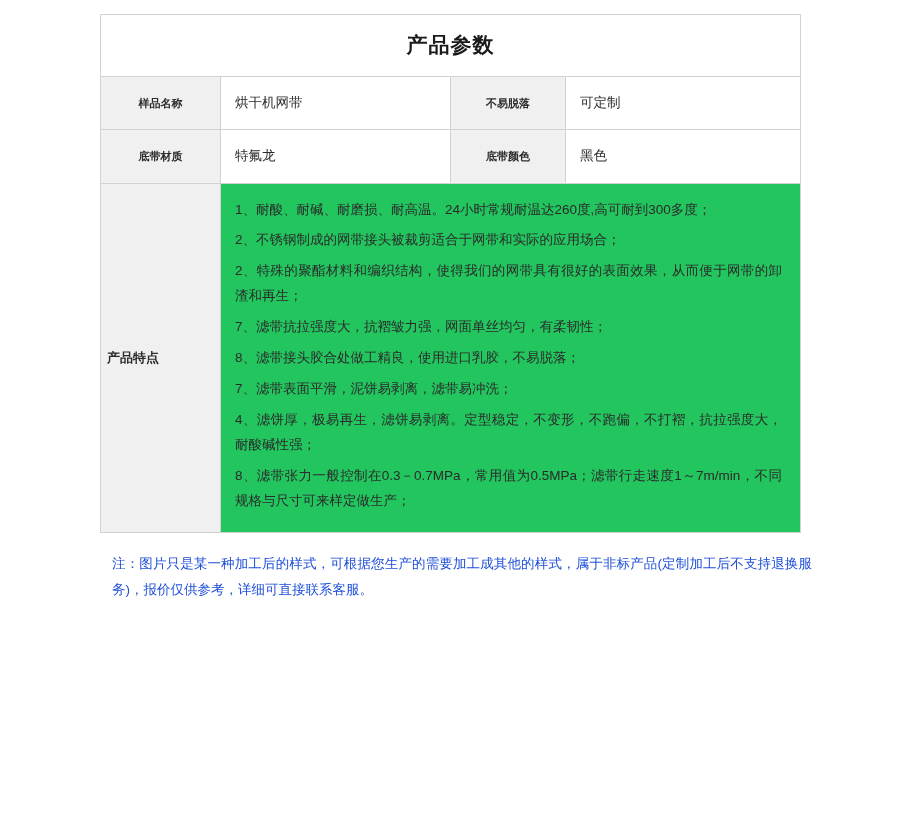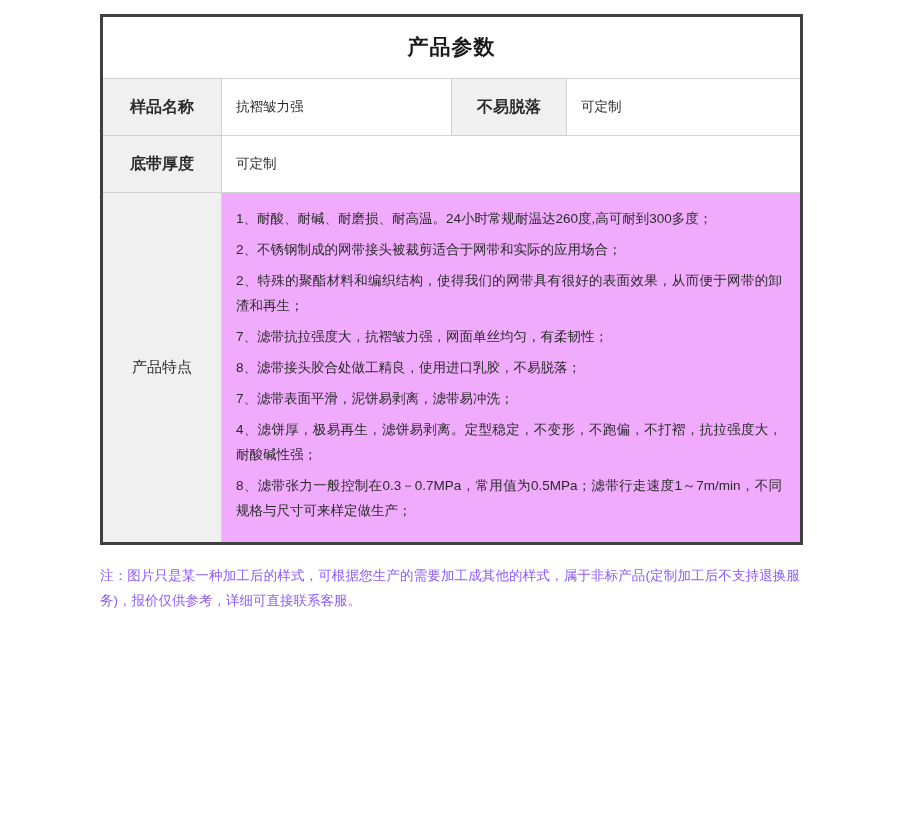--- a/index.html
+++ b/index.html
@@ -18,83 +18,82 @@
     position: relative;
     width: 900px;
     height: 823px;
     box-sizing: border-box;
     padding: 14px 100px 0 100px;
   }
   table.spec {
     border-collapse: collapse;
     width: 700px;
     table-layout: fixed;
-    border: 3px solid #404040;
+    border: 1px solid #404040;
   }
   table.spec td {
     border: 1px solid #d2d2d2;
     padding: 0;
     vertical-align: middle;
   }
   .title-cell {
     text-align: center;
     font-size: 21px;
     font-weight: bold;
     color: #1a1a1a;
     letter-spacing: 1px;
     padding: 16px 0 17px 0 !important;
     background: #ffffff;
   }
   .label {
     background: #f0f0f0;
     text-align: center;
-    font-size: 16px;
+    font-size: 11px;
     font-weight: bold;
     color: #2b2b2b;
     padding: 16px 8px !important;
     line-height: 1.5;
   }
   .value {
     background: #ffffff;
     text-align: left;
     font-size: 13.5px;
     color: #2b2b2b;
     padding: 16px 14px !important;
     line-height: 1.5;
   }
   .feature-label {
     background: #f0f0f0;
-    text-align: center;
-    font-size: 15px;
-    font-weight: normal;
+    font-size: 13px;
+    font-weight: bold;
     color: #2b2b2b;
     vertical-align: middle;
     padding: 10px 6px !important;
   }
   .feature-value {
-    background: #f0abfc;
+    background: #22c55e;
     padding: 14px 18px 16px 14px !important;
     vertical-align: top;
   }
   .feature-value p {
     margin: 0 0 6px 0;
     font-size: 13.5px;
     line-height: 1.85;
     color: #2b2b2b;
     text-align: justify;
   }
   .feature-value p:last-child {
     margin-bottom: 2px;
   }
   .note {
     width: 700px;
-    margin: 18px 0 0 0;
+    margin: 18px 0 0 12px;
     font-size: 13.5px;
     line-height: 1.9;
-    color: #8b5cf6;
+    color: #1d4ed8;
     text-align: justify;
   }
 </style>
 </head>
 <body>
 
 <div class="page">
 
   <table class="spec">
     <colgroup>
@@ -103,30 +102,32 @@
       <col style="width:115px">
       <col style="width:235px">
     </colgroup>
     <tbody>
       <tr>
         <td class="title-cell" colspan="4">产品参数</td>
       </tr>
 
       <tr>
         <td class="label">样品名称</td>
-        <td class="value">抗褶皱力强</td>
+        <td class="value">烘干机网带</td>
         <td class="label">不易脱落</td>
         <td class="value">可定制</td>
       </tr>
 
+      <tr>
+        <td class="label">底带材质</td>
+        <td class="value">特氟龙</td>
+        <td class="label">底带颜色</td>
+        <td class="value">黑色</td>
+      </tr>
 
-      <tr>
-        <td class="label">底带厚度</td>
-        <td class="value" colspan="3">可定制</td>
-      </tr>
 
 
       <tr>
         <td class="feature-label">产品特点</td>
         <td class="feature-value" colspan="3">
           <p>1、耐酸、耐碱、耐磨损、耐高温。24小时常规耐温达260度,高可耐到300多度；</p>
           <p>2、不锈钢制成的网带接头被裁剪适合于网带和实际的应用场合；</p>
           <p>2、特殊的聚酯材料和编织结构，使得我们的网带具有很好的表面效果，从而便于网带的卸渣和再生；</p>
           <p>7、滤带抗拉强度大，抗褶皱力强，网面单丝均匀，有柔韧性；</p>
           <p>8、滤带接头胶合处做工精良，使用进口乳胶，不易脱落；</p>

